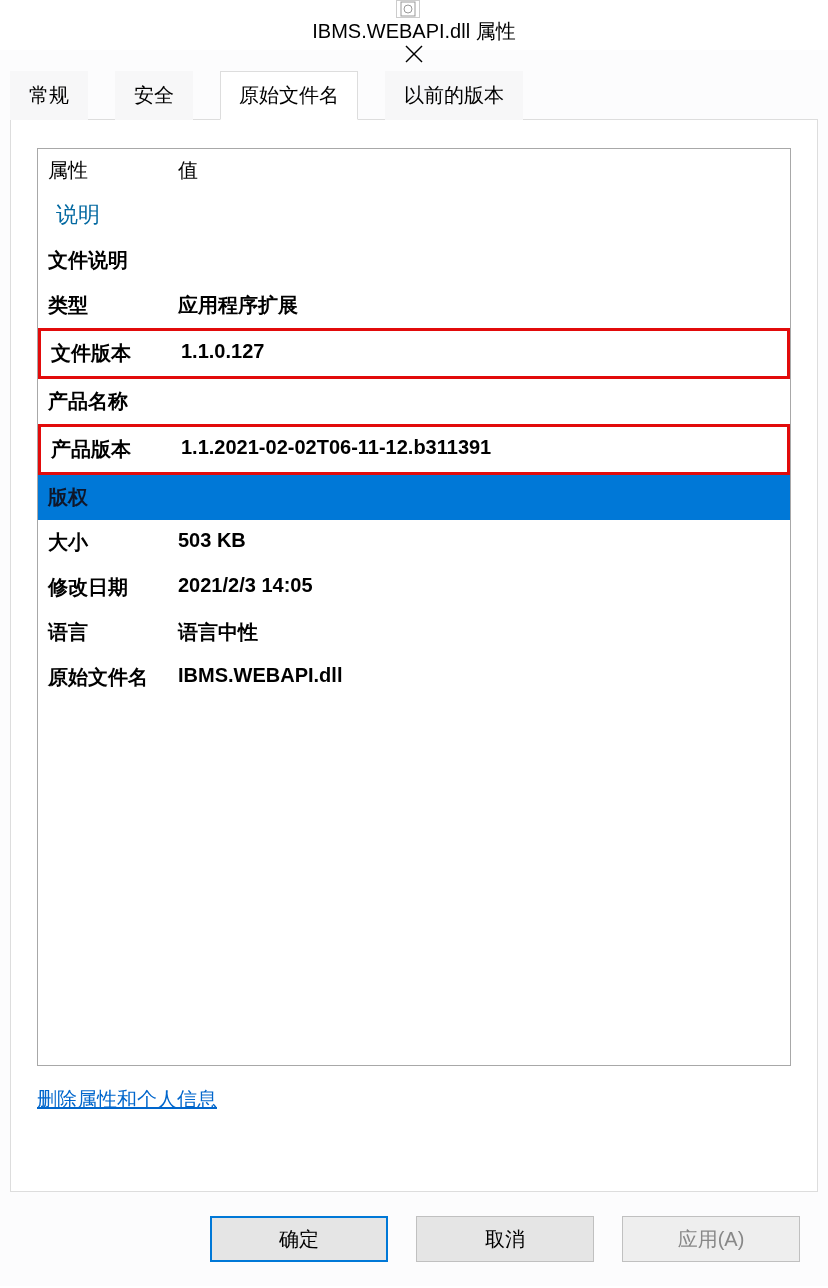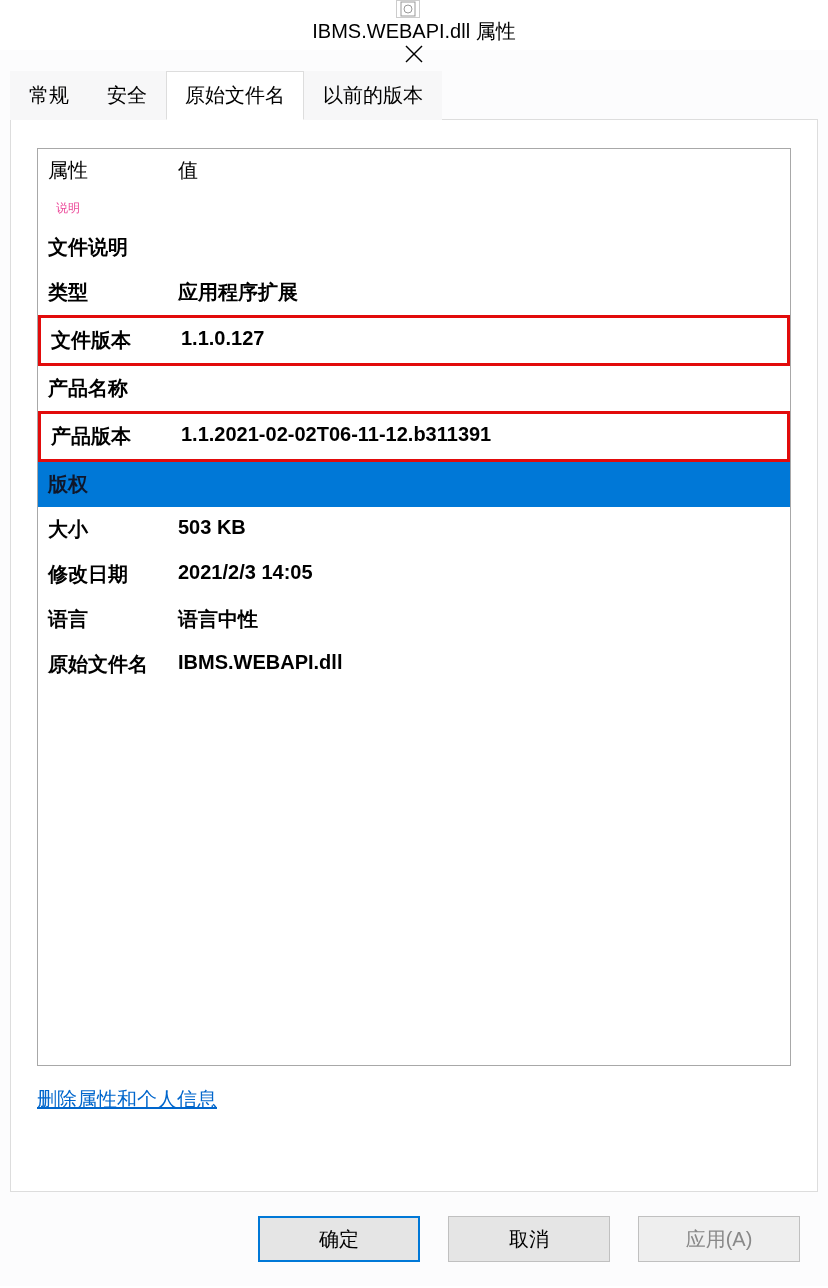--- a/index.html
+++ b/index.html
@@ -39,20 +39,21 @@
     }
 
     .content-area {
       padding: 20px 10px 0 10px;
       background: #fcfcfd;
     }
     .tabs {
       display: flex;
       border-bottom: 1px solid #ddd;
       margin-bottom: 0;
+      gap: 27px;
     }
     .tab {
       padding: 10px 18px;
       background: #f7f7f8;
       border: 1px solid transparent;
       font-size: 20px;
       cursor: pointer;
       position: relative;
       top: 1px;
     }
@@ -77,23 +78,23 @@
       overflow: hidden;
     }
     .grid-header {
       display: flex;
       padding: 8px 10px;
       font-size: 20px;
       color: #000;
     }
     .grid-header .col1 { width: 130px; }
     .section-header {
-      color: #ec4899;
+      color: #0369a1;
       padding: 8px 18px;
-      font-size: 12px;
+      font-size: 22px;
     }
     .prop-row {
       display: flex;
       padding: 9px 10px;
       font-size: 20px;
       color: #000;
       font-weight: bold;
     }
     .prop-row .label { width: 130px; flex-shrink: 0; }
     .prop-row .value { flex: 1; }
@@ -115,21 +116,21 @@
     }
 
     .button-bar {
       display: flex;
       justify-content: flex-end;
       gap: 28px;
       padding: 24px 28px;
       background: #fcfcfd;
     }
     .btn {
-      width: 162px;
+      width: 178px;
       height: 46px;
       font-size: 20px;
       border: 1px solid #c0c0c0;
       background: #e5e5e5;
       cursor: pointer;
       display: flex;
       align-items: center;
       justify-content: center;
     }
     .btn.primary {

